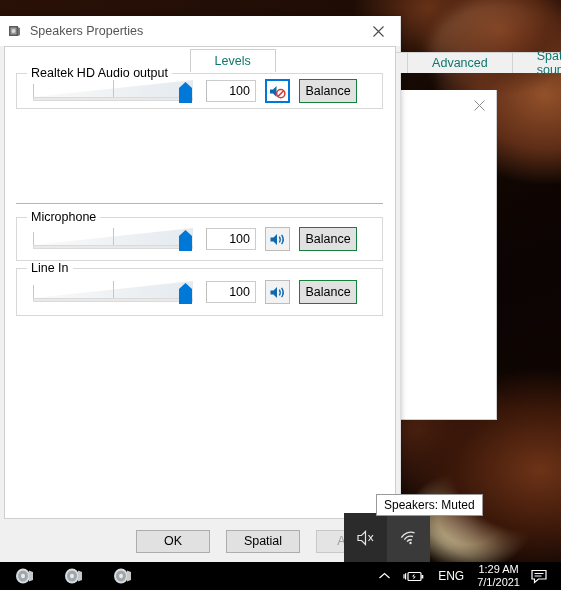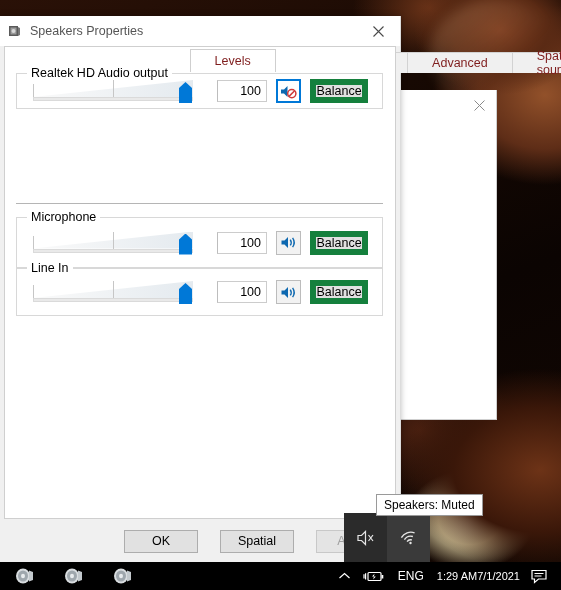--- a/index.html
+++ b/index.html
@@ -68,21 +68,21 @@
     color: #4a4a4a; font-size: 15px;
   }
 
   
   #tabstrip {
     height: 22px; margin: 4px 0 0 4px; display: flex; align-items: flex-end;
     position: relative;
   }
   .tab {
     height: 21px; padding: 0 24px; display: flex; align-items: center;
-    font-size: 12.5px; color: #7f1d1d;
+    font-size: 12.5px; color: #0f766e;
     background: #f0f0f0; border: 1px solid #d2d2d2; border-bottom: none;
     margin-right: -1px; position: relative; top: 1px;
   }
   .tab.active {
     background: #ffffff; height: 23px; top: 0px; z-index: 3;
     border-color: #cfcfcf; font-size: 12.5px;
   }
 
   
   #tabpage {
@@ -122,50 +122,50 @@
     background: #e9e9e9; border: 1px solid #dadada;
   }
   .slider-thumb {
     position: absolute; left: 148px; top: 4px; width: 13px; height: 21px;
     background: #0078d7;
     clip-path: polygon(0 28%, 50% 0, 100% 28%, 100% 100%, 0 100%);
   }
 
   .value-field {
     width: 50px; height: 22px; border: 1px solid #cccccc; border-left-color:#bdbdbd;
-    background: #ffffff; margin-left: 20px; flex: none;
+    background: #ffffff; margin-left: 9px; flex: none;
     display: flex; align-items: center; justify-content: flex-end;
     padding-right: 5px; font-size: 12.5px; color: #000;
   }
 
   .mute-btn {
     width: 25px; height: 24px; margin-left: 9px; flex: none;
     border: 1px solid #bcbcbc; background: #f2f2f2;
     display: flex; align-items: center; justify-content: center;
     position: relative;
   }
   .mute-btn.focused { border: 2px solid #0078d7; background: #ffffff; }
 
   .balance-btn {
     height: 24px; width: 58px; margin-left: 9px; flex: none;
-    border: 6px solid #15803d; background: #e1e1e1;
+    border: 1px solid #15803d; background: #e1e1e1;
     display: flex; align-items: center; justify-content: center;
     font-size: 12.5px; color: #000;
   }
 
   #divider {
     position: absolute; left: 11px; right: 12px; top: 156px;
     height: 1px; background: #b5b5b5;
   }
 
   
   #dlg-buttons {
     position: absolute; left: 0; right: 0; bottom: 0; height: 44px;
     display: flex; align-items: center; justify-content: flex-end;
-    padding-right: 10px; gap: 22px;
+    padding-right: 10px; gap: 16px;
   }
   .dlg-btn {
     width: 74px; height: 23px; border: 1px solid #adadad; background: #e1e1e1;
     font-size: 12.5px; color: #000;
     display: flex; align-items: center; justify-content: center;
   }
   .dlg-btn.disabled { color: #a0a0a0; border-color: #c8c8c8; background: #e4e4e4; }
 
   
   #tooltip {
@@ -197,21 +197,21 @@
   #taskbar-right {
     margin-left: auto; display: flex; align-items: center; height: 28px;
     padding-right: 4px;
   }
   .tray-icon {
     height: 28px; display: flex; align-items: center; justify-content: center;
     padding: 0 6px; color: #ffffff;
   }
   #tray-lang { font-size: 12px; color: #fff; padding: 0 7px; }
   #tray-clock {
-    display: flex; flex-direction: row; align-items: center; justify-content: center;
+    display: flex; flex-direction: column; align-items: center; justify-content: center;
     color: #fff; font-size: 11px; line-height: 13px; padding: 0 6px;
   }
   #tray-notif { padding: 0 8px 0 4px; display:flex; align-items:center; }
 </style>
 </head>
 <body>
 
 <div id="desktop">
   <div id="desktop-sheen"></div>
 </div>
@@ -274,21 +274,21 @@
             <circle cx="11.8" cy="9.6" r="4.1" fill="none" stroke="#cf3a3a" stroke-width="1.5"></circle>
             <path d="M9 12.4 L14.6 6.8" stroke="#cf3a3a" stroke-width="1.5"></path>
           </svg>
         </div>
         <div class="balance-btn">Balance</div>
       </div>
     </div>
 
     <div id="divider"></div>
 
-    <div class="group" style="top:170px; height:51px;text-align:center;">
+    <div class="group" style="top:170px; height:44px;text-align:center;">
       <div class="group-label">Microphone</div>
       <div class="row">
         <div class="slider">
           <div class="slider-wedge"></div>
           <div class="slider-tick t0"></div>
           <div class="slider-tick t1"></div>
           <div class="slider-rail"></div>
           <div class="slider-thumb"></div>
         </div>
         <div class="value-field">100</div>

